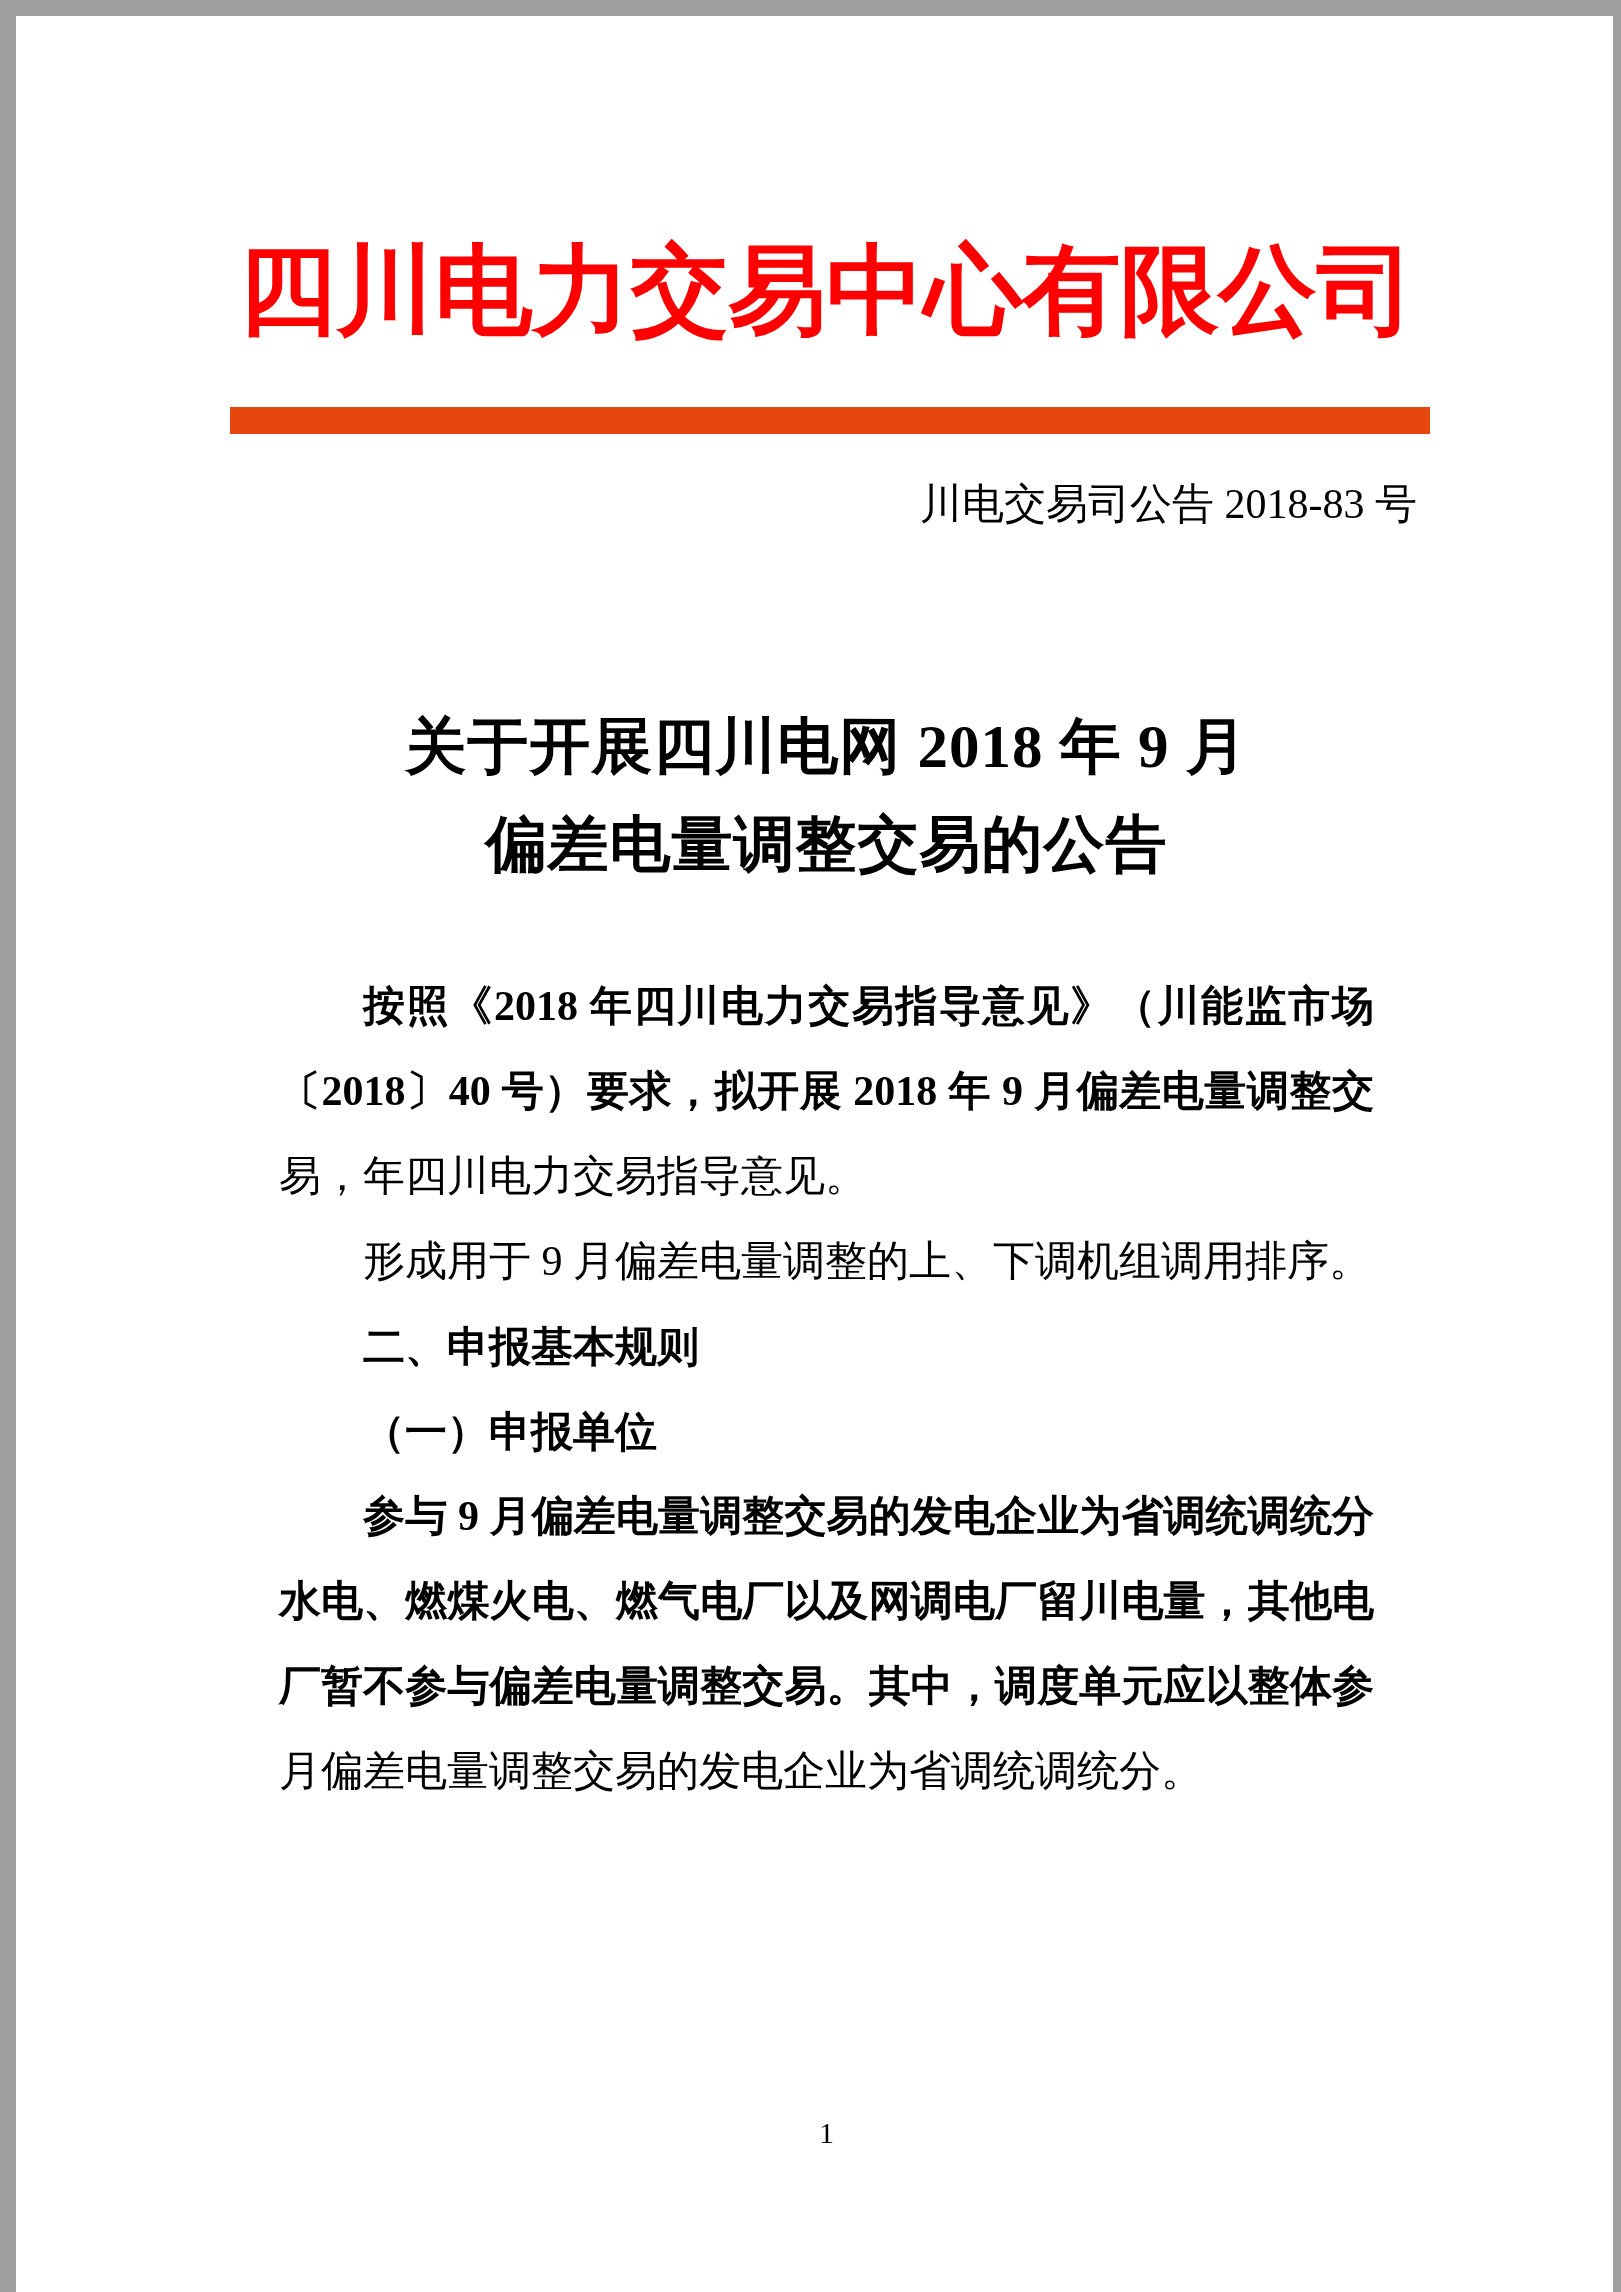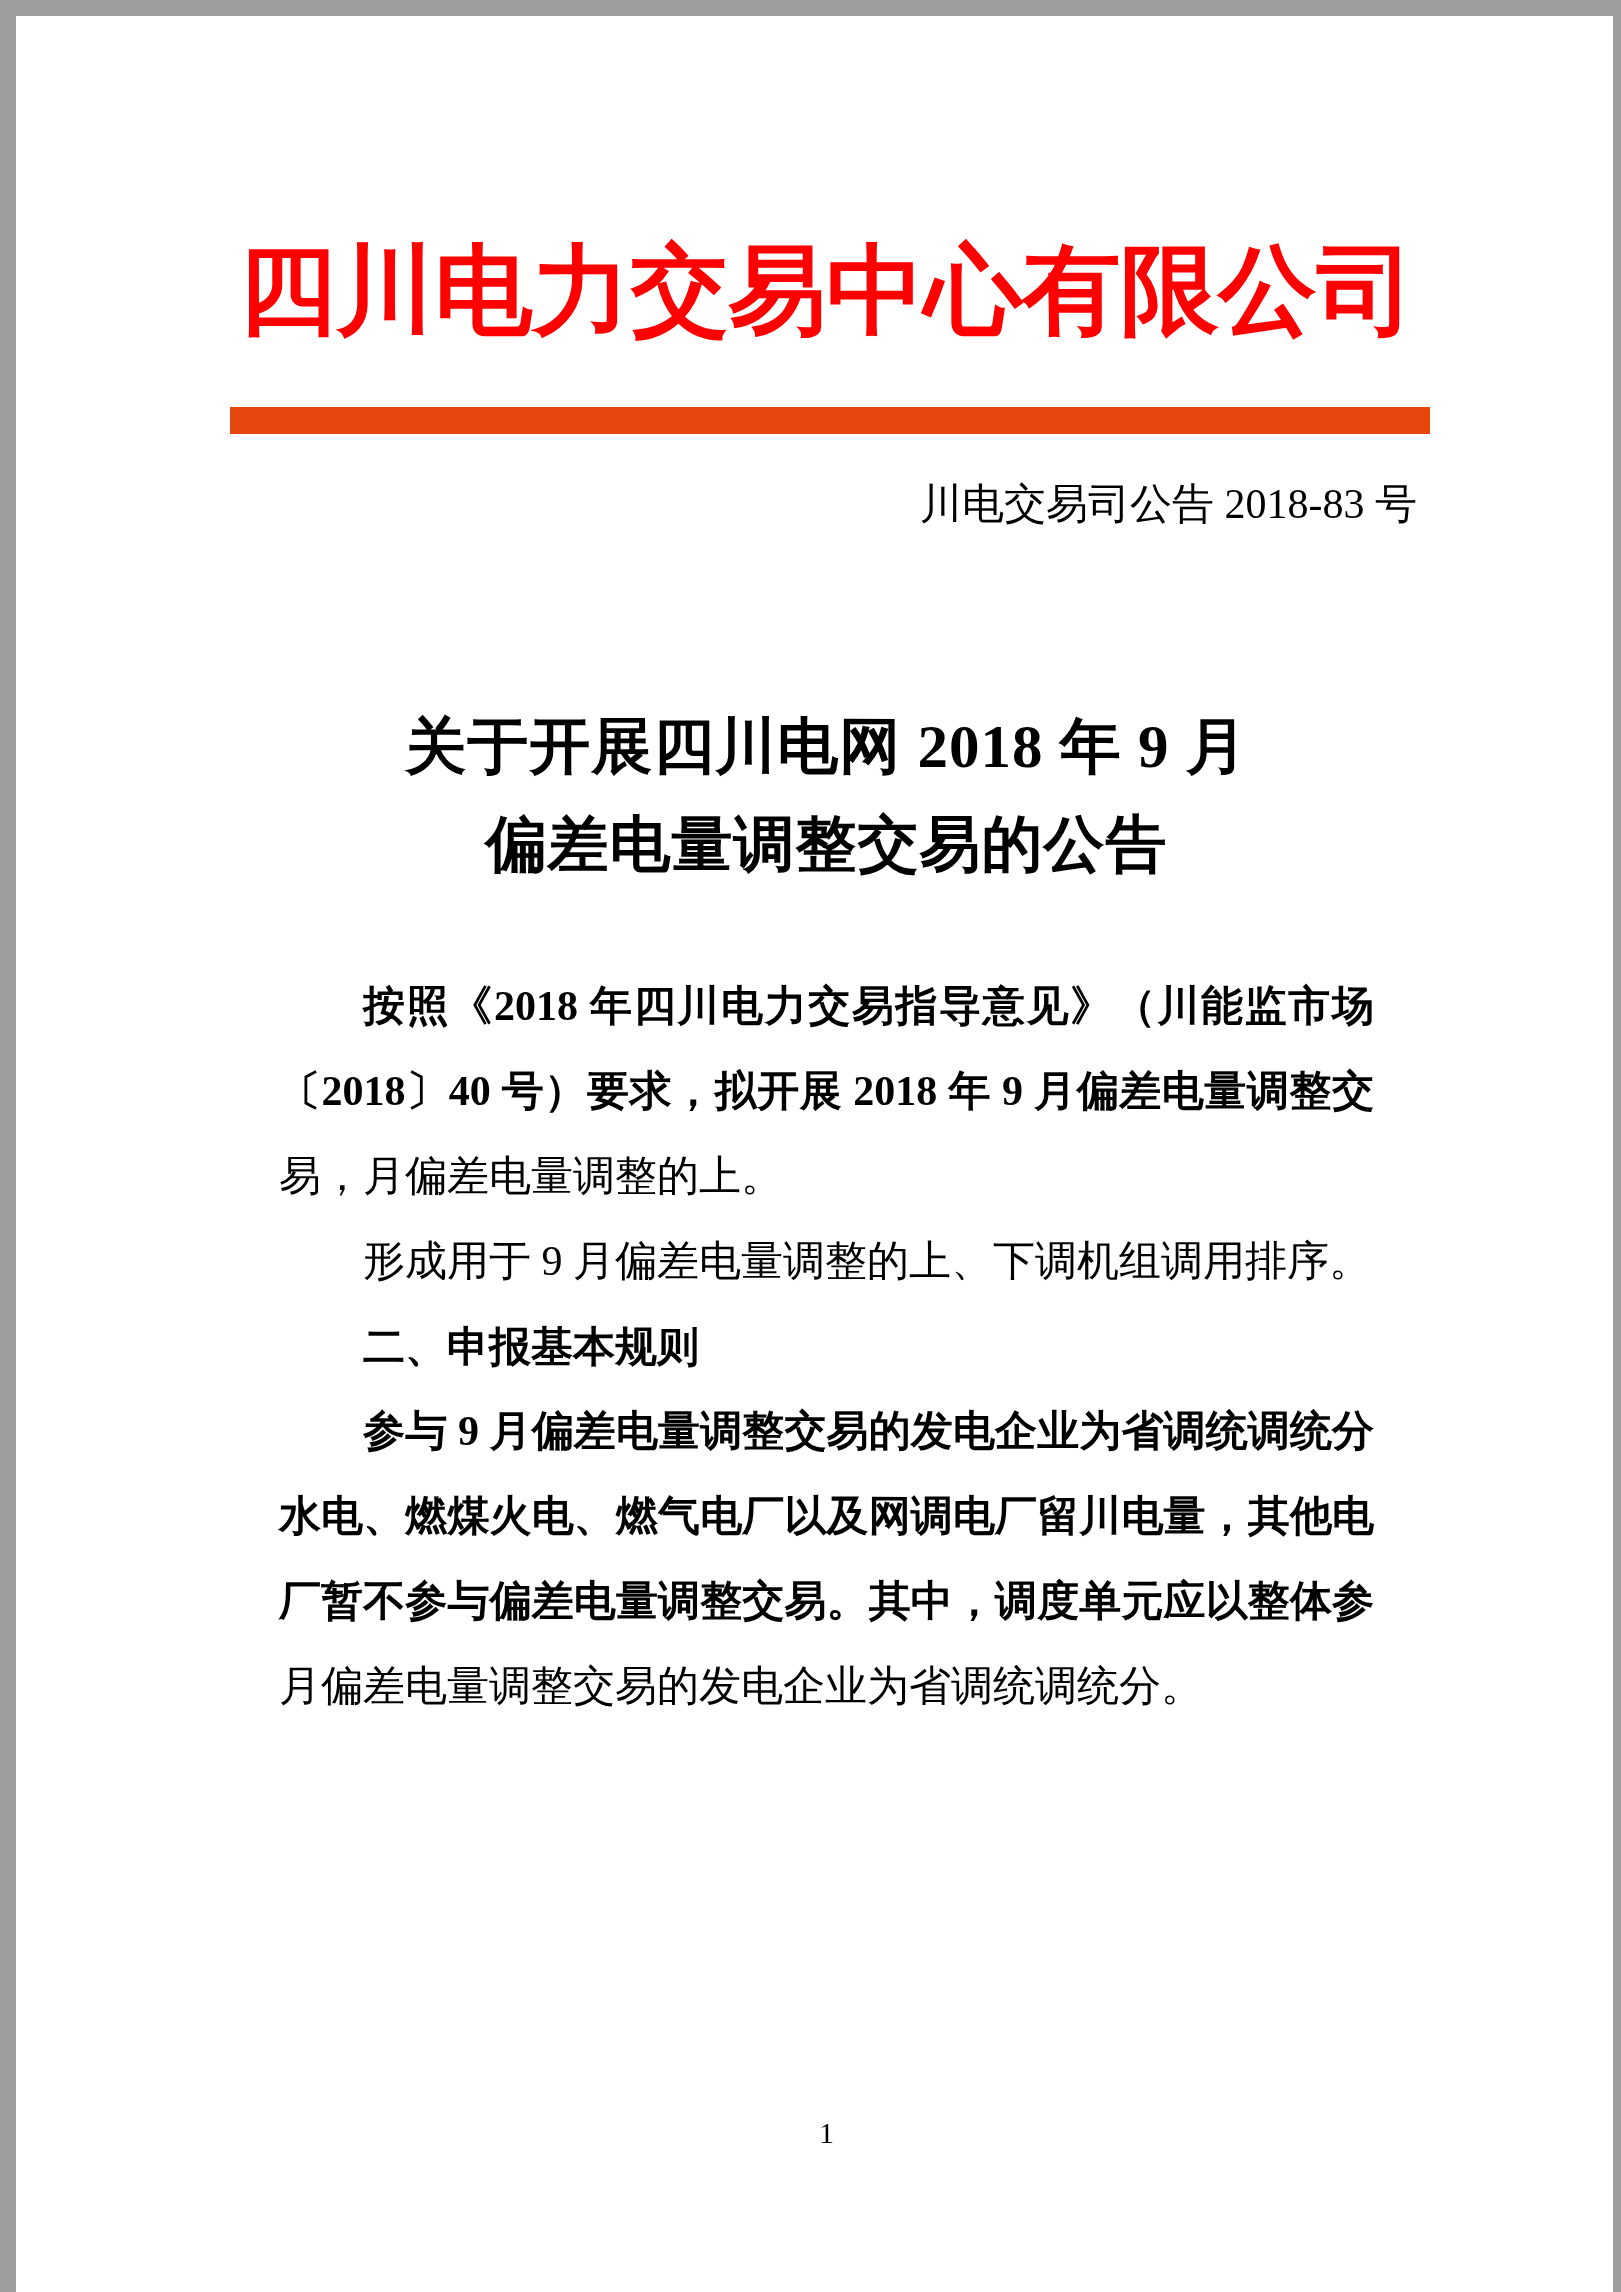--- a/index.html
+++ b/index.html
@@ -115,23 +115,24 @@
   <div class="doc-number">川电交易司公告 2018-83 号</div>
 
   <div class="doc-title">
     <div>关于开展四川电网 2018 年 9 月</div>
     <div>偏差电量调整交易的公告</div>
   </div>
 
   <div class="body-text">
     <div class="line indent justify">按照《2018 年四川电力交易指导意见》（川能监市场</div>
     <div class="line justify">〔2018〕40 号）要求，拟开展 2018 年 9 月偏差电量调整交</div>
-    <div class="line">易，月偏差电量调整的上。</div>
+    <div class="line">易，年四川电力交易指导意见。</div>
     <div class="line indent">形成用于 9 月偏差电量调整的上、下调机组调用排序。</div>
     <div class="line indent heading">二、申报基本规则</div>
+    <div class="line indent heading">（一）申报单位</div>
     <div class="line indent justify">参与 9 月偏差电量调整交易的发电企业为省调统调统分</div>
     <div class="line justify">水电、燃煤火电、燃气电厂以及网调电厂留川电量，其他电</div>
     <div class="line justify">厂暂不参与偏差电量调整交易。其中，调度单元应以整体参</div>
     <div class="line">月偏差电量调整交易的发电企业为省调统调统分。</div>
   </div>
 
   <div class="page-number">1</div>
 
 </div>
 

